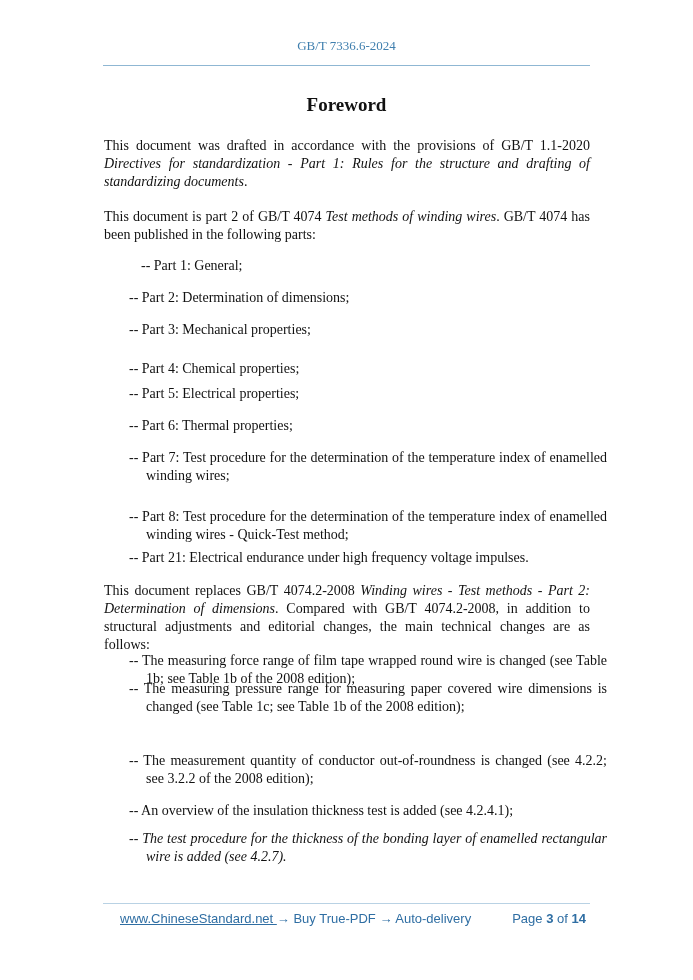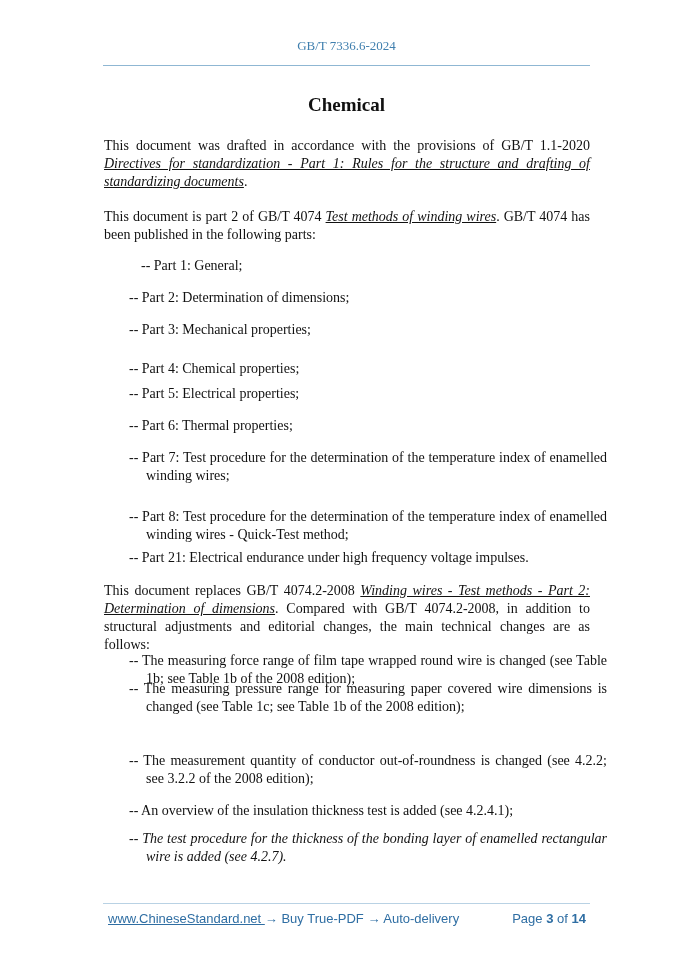--- a/index.html
+++ b/index.html
@@ -3,35 +3,35 @@
 <meta charset="utf-8">
 <style>
   html, body { margin: 0; padding: 0; background: #ffffff; }
   body { width: 693px; height: 980px; position: relative; overflow: hidden; font-family: "Liberation Serif", "DejaVu Serif", serif; color: #111; }
   .page-header { position: absolute; top: 38px; left: 0; width: 693px; text-align: center; font-size: 13px; color: #3f7fae; }
   .header-rule { position: absolute; top: 65px; left: 103px; width: 487px; height: 0; border-top: 1px solid #8fb7d3; }
   .title { position: absolute; top: 94px; left: 0; width: 693px; text-align: center; font-weight: bold; font-size: 19px; color: #111; }
   .para { position: absolute; left: 104px; width: 486px; font-size: 14px; line-height: 18px; text-align: justify; margin: 0; }
   .item { position: absolute; left: 129px; width: 461px; font-size: 14px; line-height: 18px; text-align: justify; margin: 0; padding-left: 17px; text-indent: -17px; }
   .item.short { text-align: left; }
-  em { font-style: italic; text-decoration: underline; }
+  em { font-style: italic; }
   .footer-rule { position: absolute; top: 903px; left: 103px; width: 487px; height: 0; border-top: 1px solid #b9d2e4; }
   .footer { position: absolute; top: 911px; left: 108px; width: 478px; font-family: "Liberation Sans", "DejaVu Sans", sans-serif; font-size: 13px; color: #2f6ea3; }
   .footer a { color: #2f6ea3; text-decoration: underline; }
-  .footer .left { position: absolute; left: 0; top: 0; white-space: nowrap; }
+  .footer .left { position: absolute; left: 12px; top: 0; white-space: nowrap; }
   .footer .right { position: absolute; right: 0; top: 0; white-space: nowrap; }
   .footer b { font-weight: bold; }
 </style>
 </head>
 <body>
 
 <div class="page-header">GB/T 7336.6-2024</div>
 <div class="header-rule"></div>
 
-<div class="title">Chemical</div>
+<div class="title">Foreword</div>
 
 <p class="para" style="top:137px;">
   <span>This document was drafted in accordance with the provisions of GB/T 1.1-2020 </span><em>Directives for standardization - Part 1: Rules for the structure and drafting of standardizing documents</em><span>.</span>
 </p>
 
 <p class="para" style="top:208px;">
   <span>This document is part 2 of GB/T 4074 </span><em>Test methods of winding wires</em><span>. GB/T 4074 has been published in the following parts:</span>
 </p>
 
 <p class="item short" style="top:257px;margin-left:12px;">-- Part 1: General;</p>

